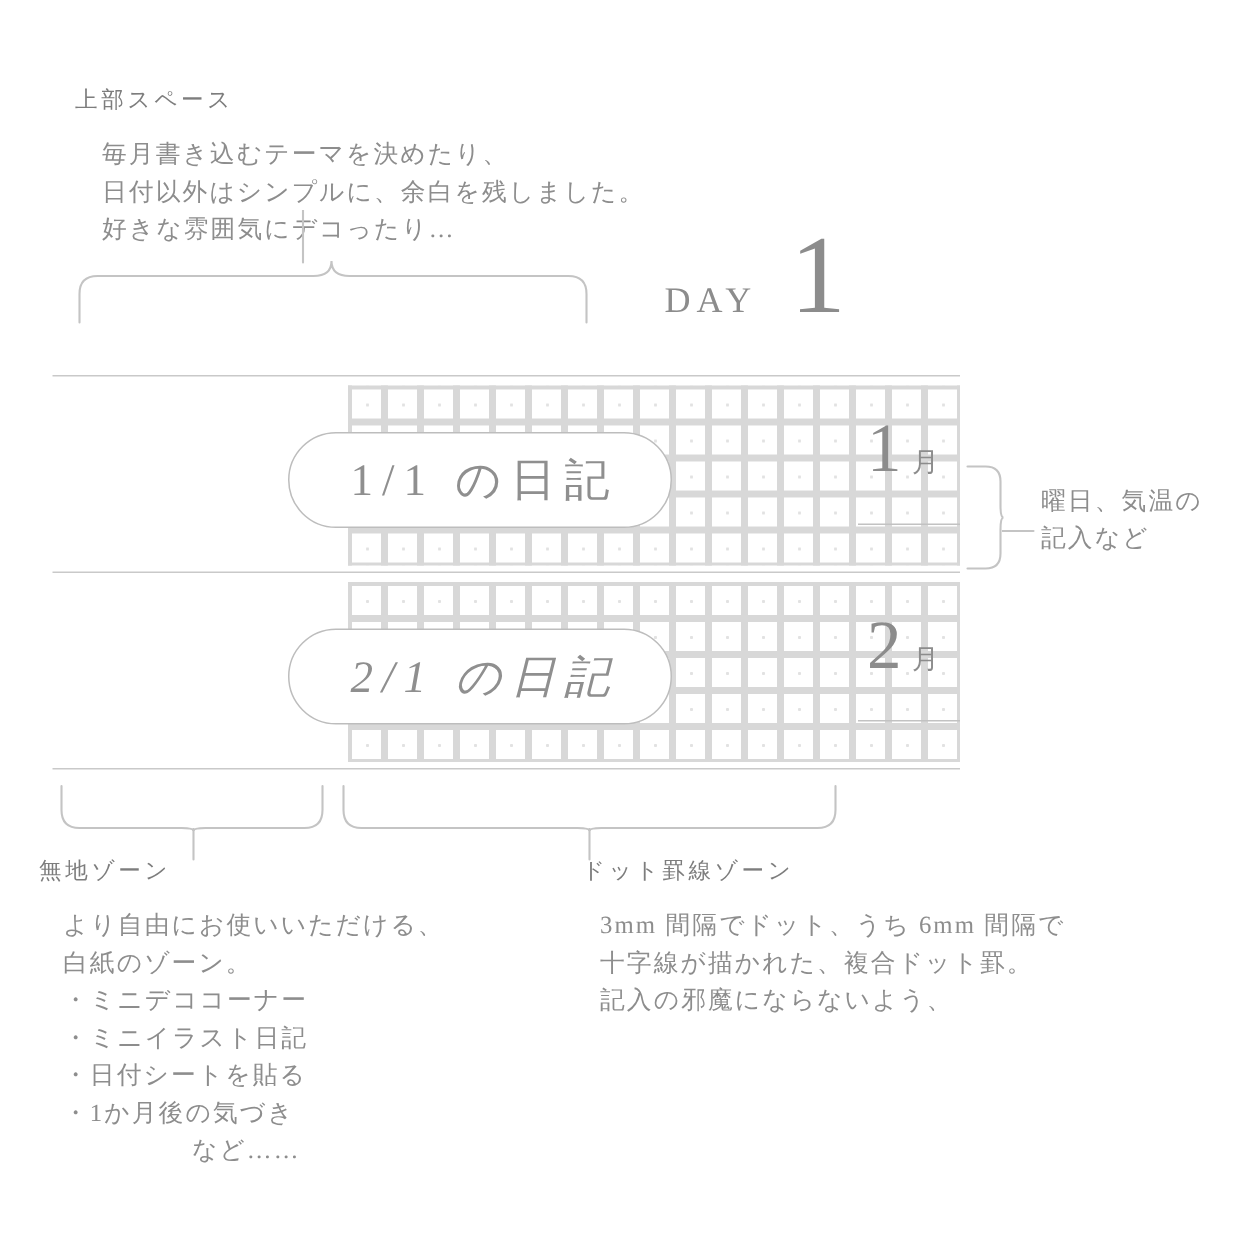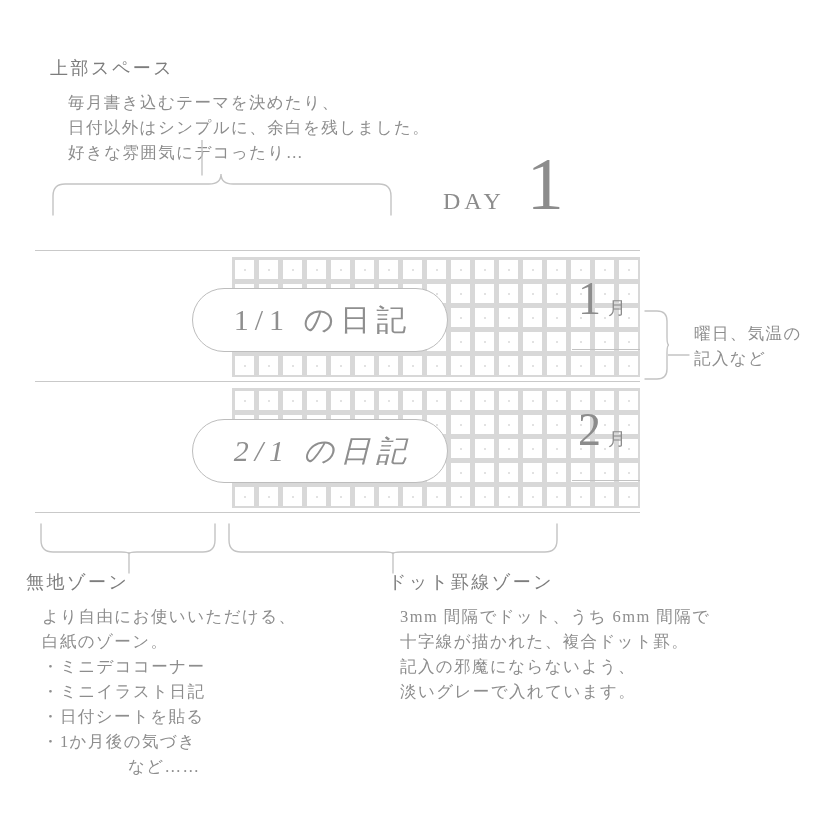--- a/index.html
+++ b/index.html
@@ -21,21 +21,21 @@
     left: 0; top: 0;
     width: 840px;
     height: 840px;
   }
 
   
   .abs { position: absolute; }
 
   
   .anno-title {
-    font-size: 18px;
+    font-size: 15px;
     letter-spacing: 2.5px;
     color: #7d7d7d;
     white-space: nowrap;
     line-height: 1.2;
   }
   .anno-body {
     font-size: 16.5px;
     letter-spacing: 1.4px;
     color: #8d8d8d;
     line-height: 25px;
@@ -229,16 +229,15 @@
     <span class="ln">・1か月後の気づき</span>
   </div>
   <div class="abs anno-body" style="left:128px; top:754px;">など……</div>
 
   <div class="abs anno-title" style="left:388px; top:572px;">ドット罫線ゾーン</div>
 
   <div class="abs anno-body" style="left:400px; top:604px;">
     <span class="ln">3mm 間隔でドット、うち 6mm 間隔で</span>
     <span class="ln">十字線が描かれた、複合ドット罫。</span>
     <span class="ln">記入の邪魔にならないよう、</span>
-    <span class="ln">淡いグレーで入れています。</span>
   </div>
 
 </div>
 
 </body></html>

